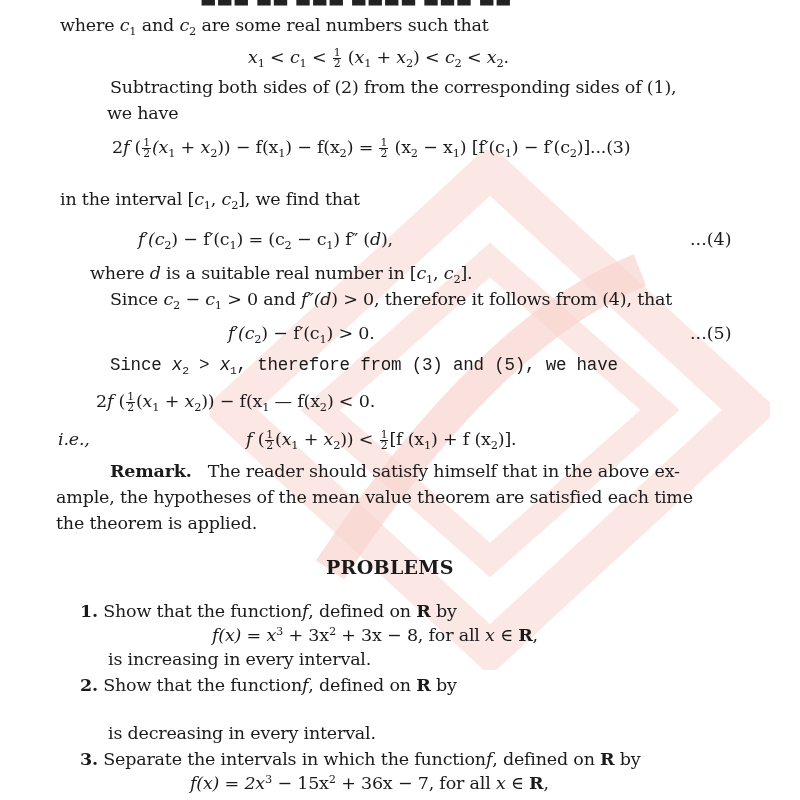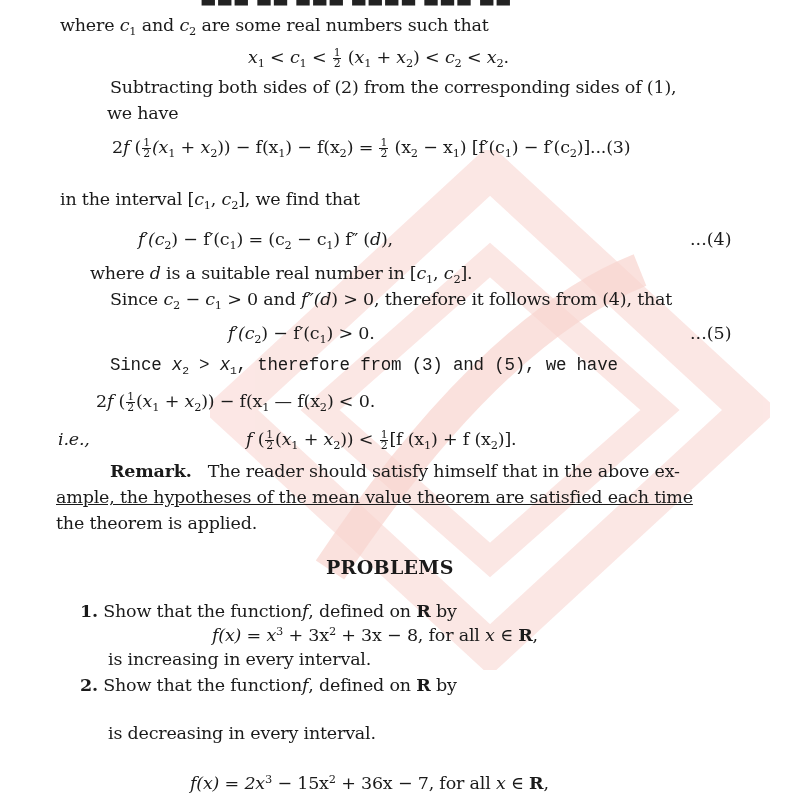--- a/index.html
+++ b/index.html
@@ -97,36 +97,39 @@
   </div>
 
   <div class="line it" style="left:58px;top:424px;">i.e.,</div>
   <div class="line math" style="left:246px;top:424px;">
     <i>f</i> (<span class="frac"><span class="num">1</span><span>2</span></span>(<i>x</i><sub>1</sub> + <i>x</i><sub>2</sub><span>)) &lt; </span><span class="frac"><span class="num">1</span><span>2</span></span><span>[f (x</span><sub>1</sub><span>) + f (x</span><sub>2</sub><span>)].</span>
   </div>
 
   <div class="line" style="left:110px;top:456px;">
     <span class="bold">Remark.</span>&nbsp;&nbsp;&nbsp;<span>The reader should satisfy himself that in the above ex-</span>
   </div>
-  <div class="line" style="left:56px;top:482px;text-decoration:underline;">ample, the hypotheses of the mean value theorem are satisfied each time</div>
+  <div class="line" style="left:56px;top:482px;">ample, the hypotheses of the mean value theorem are satisfied each time</div>
   <div class="line" style="left:56px;top:508px;">the theorem is applied.</div>
 
   <div class="line heading" style="left:326px;top:552px;">PROBLEMS</div>
 
   <div class="line" style="left:80px;top:596px;">
     <span class="bold">1.</span> <span>Show that the function</span><i>f</i><span>, defined on</span> <span class="bb">R</span><span> by</span>
   </div>
   <div class="line math" style="left:212px;top:620px;">
     <i>f(x) = x</i><sup>3</sup><span> + 3x</span><sup>2</sup><span> + 3x − 8, for all </span><i>x</i><span> ∈ </span><span class="bb">R</span><span>,</span>
   </div>
   <div class="line" style="left:108px;top:644px;">is increasing in every interval.</div>
 
   <div class="line" style="left:80px;top:670px;">
     <span class="bold">2.</span> <span>Show that the function</span><i>f</i><span>, defined on</span> <span class="bb">R</span><span> by</span>
   </div>
   <div class="line" style="left:108px;top:718px;">is decreasing in every interval.</div>
 
+  <div class="line" style="left:80px;top:744px;">
+    <span class="bold">3.</span> <span>Separate the intervals in which the function</span><i>f</i><span>, defined on</span> <span class="bb">R</span><span> by</span>
+  </div>
   <div class="line math" style="left:190px;top:768px;">
     <i>f(x) = 2x</i><sup>3</sup><span> − 15x</span><sup>2</sup><span> + 36x − 7, for all </span><i>x</i><span> ∈ </span><span class="bb">R</span><span>,</span>
   </div>
   <div class="line" style="left:108px;top:792px;color:#555;">▬ ▬▬▬▬▬▬▬ ▬▬ ▬▬▬▬▬</div>
 
 </div>
 
 </body></html>

